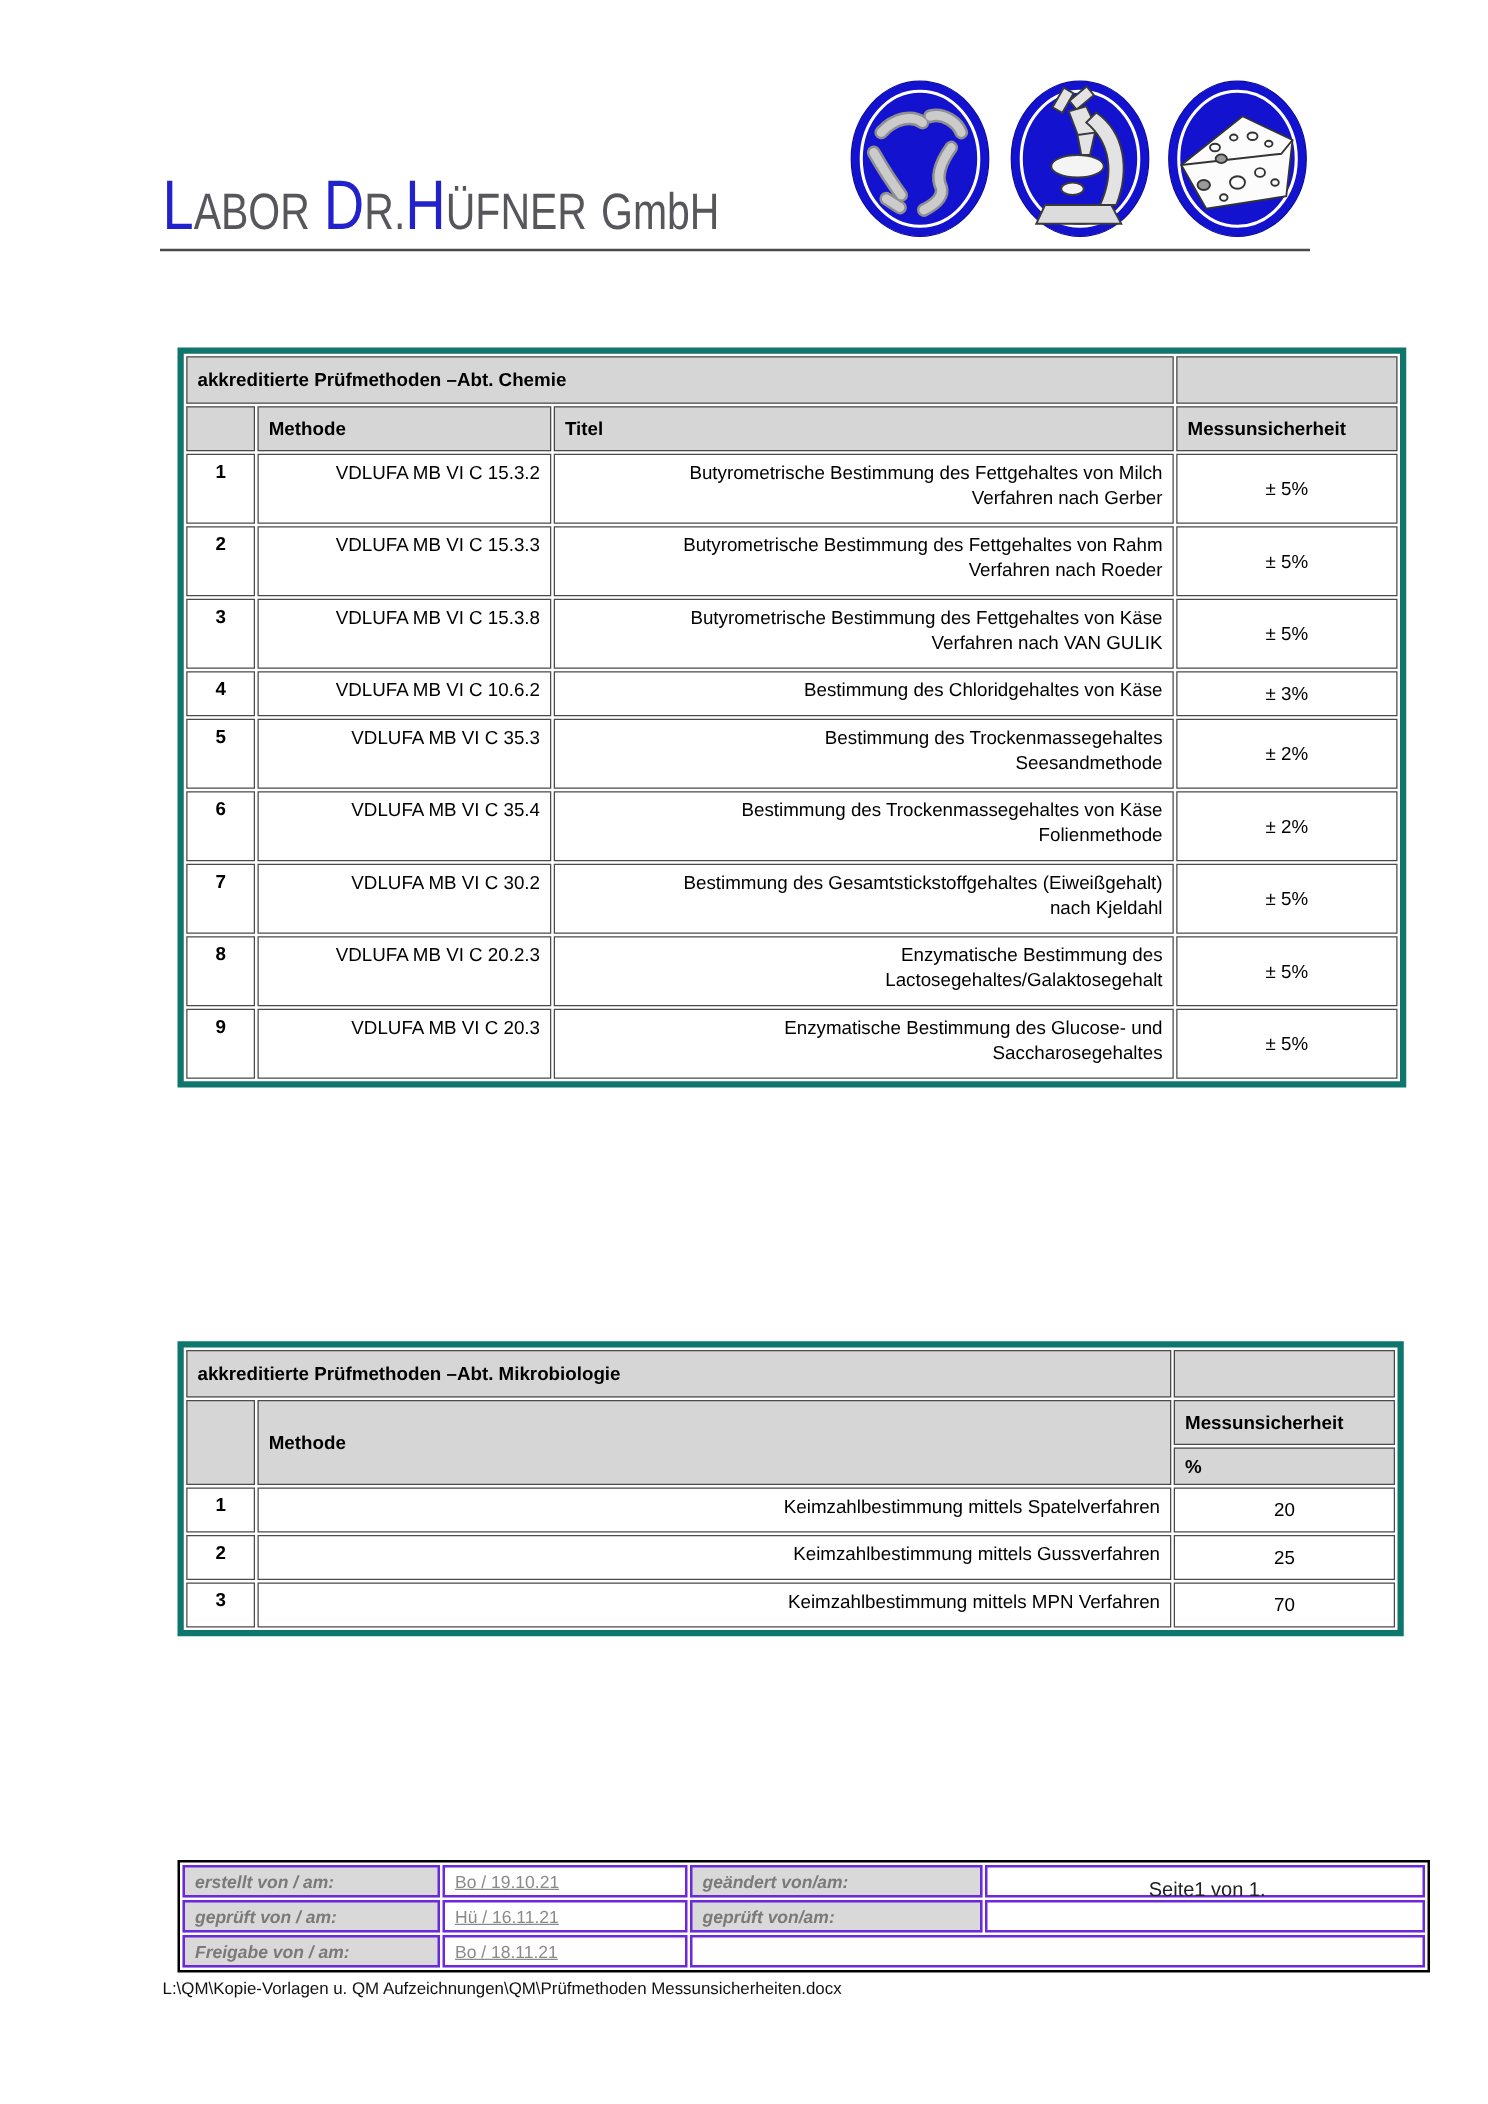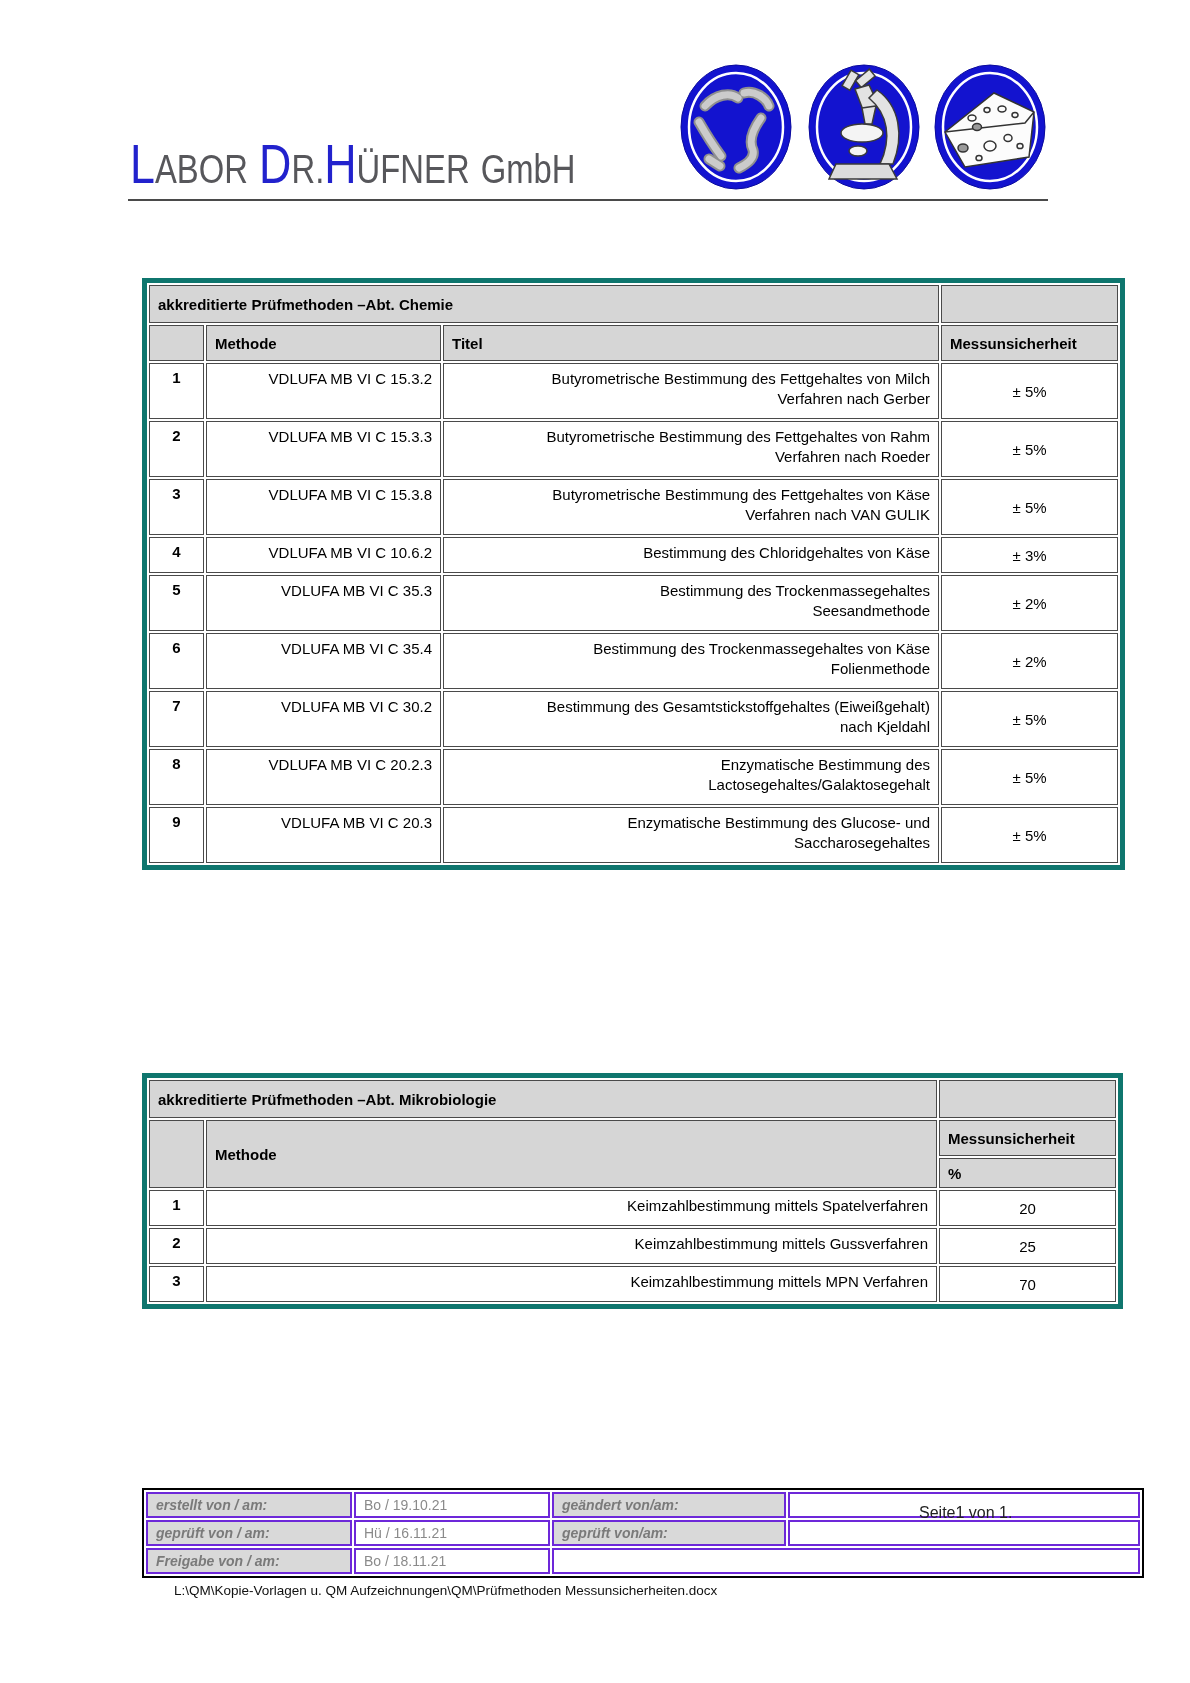--- a/index.html
+++ b/index.html
@@ -39,23 +39,23 @@
   .mikro .lefth{vertical-align:middle;}
   .mikro .pct{height:18px;}
 
   
   table.sig{border-collapse:separate;border-spacing:2px;table-layout:fixed;
             position:absolute;left:142px;top:1488px;width:1000px;
             border:2px solid #000;background:#fff;}
   .sig td{border:2px solid #6d28d9;font-size:14px;padding:1px 8px;height:20px;
           vertical-align:middle;background:#fff;overflow:hidden;}
   .sig .lbl{background:#d9d9d9;color:#7a7a7a;font-style:italic;font-weight:bold;}
-  .sig .val{color:#8a8a8a;}
-
-  .filepath{position:absolute;left:130px;top:1583px;font-size:13.5px;color:#111;margin-left:44px;}
+  .sig .val{color:#8a8a8a;text-decoration:underline;}
+
+  .filepath{position:absolute;left:130px;top:1583px;font-size:13.5px;color:#111;}
   .pagenum{position:absolute;left:919px;top:1504px;font-size:16px;color:#222;}
 </style>
 </head>
 <body>
 
 <div class="doc">
 
   <div class="logo">
     <span class="lg">L</span><span class="sm">ABOR</span><span class="gap"></span><span class="lg">D</span><span class="sm">R.</span><span class="lg">H</span><span class="sm">ÜFNER</span><span class="sm suffix">GmbH</span>
   </div>

